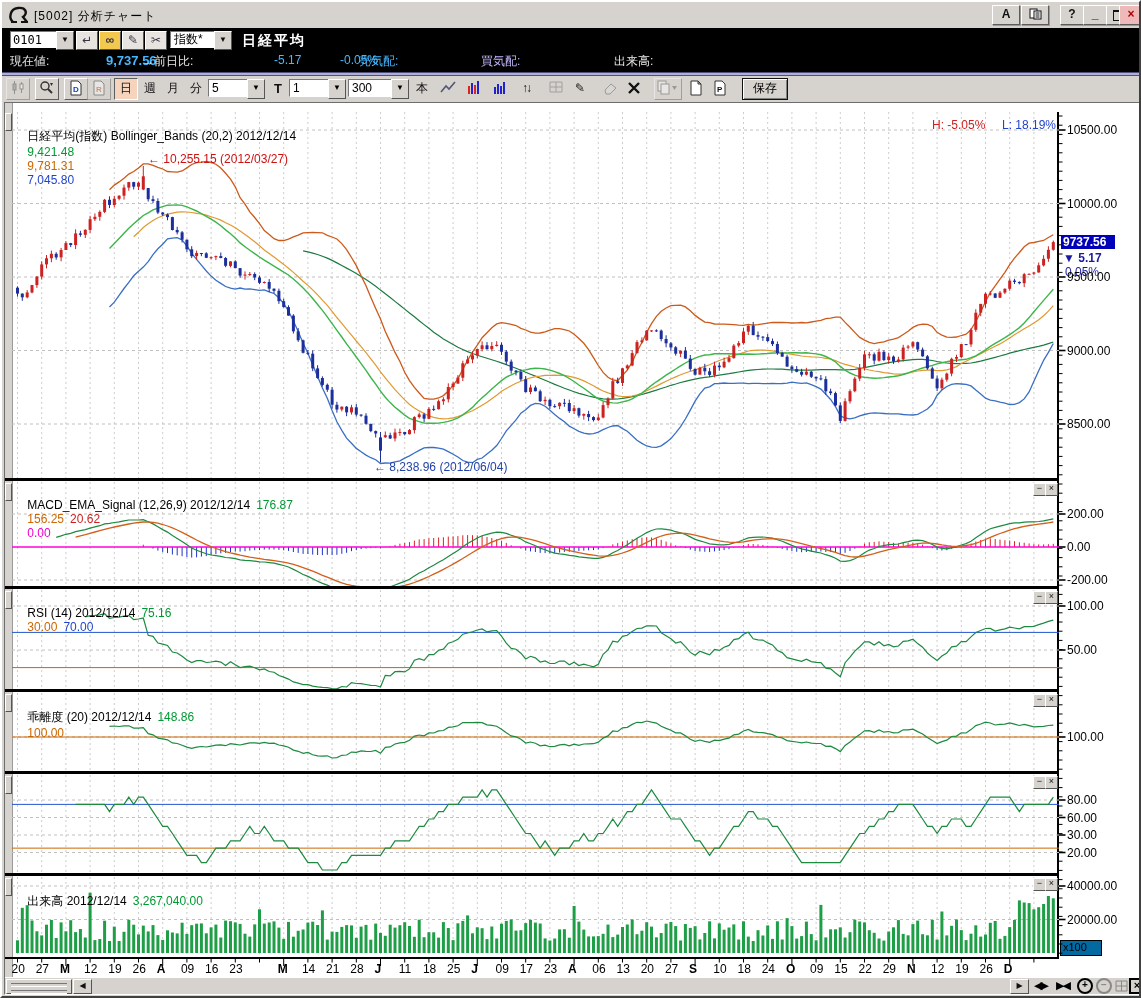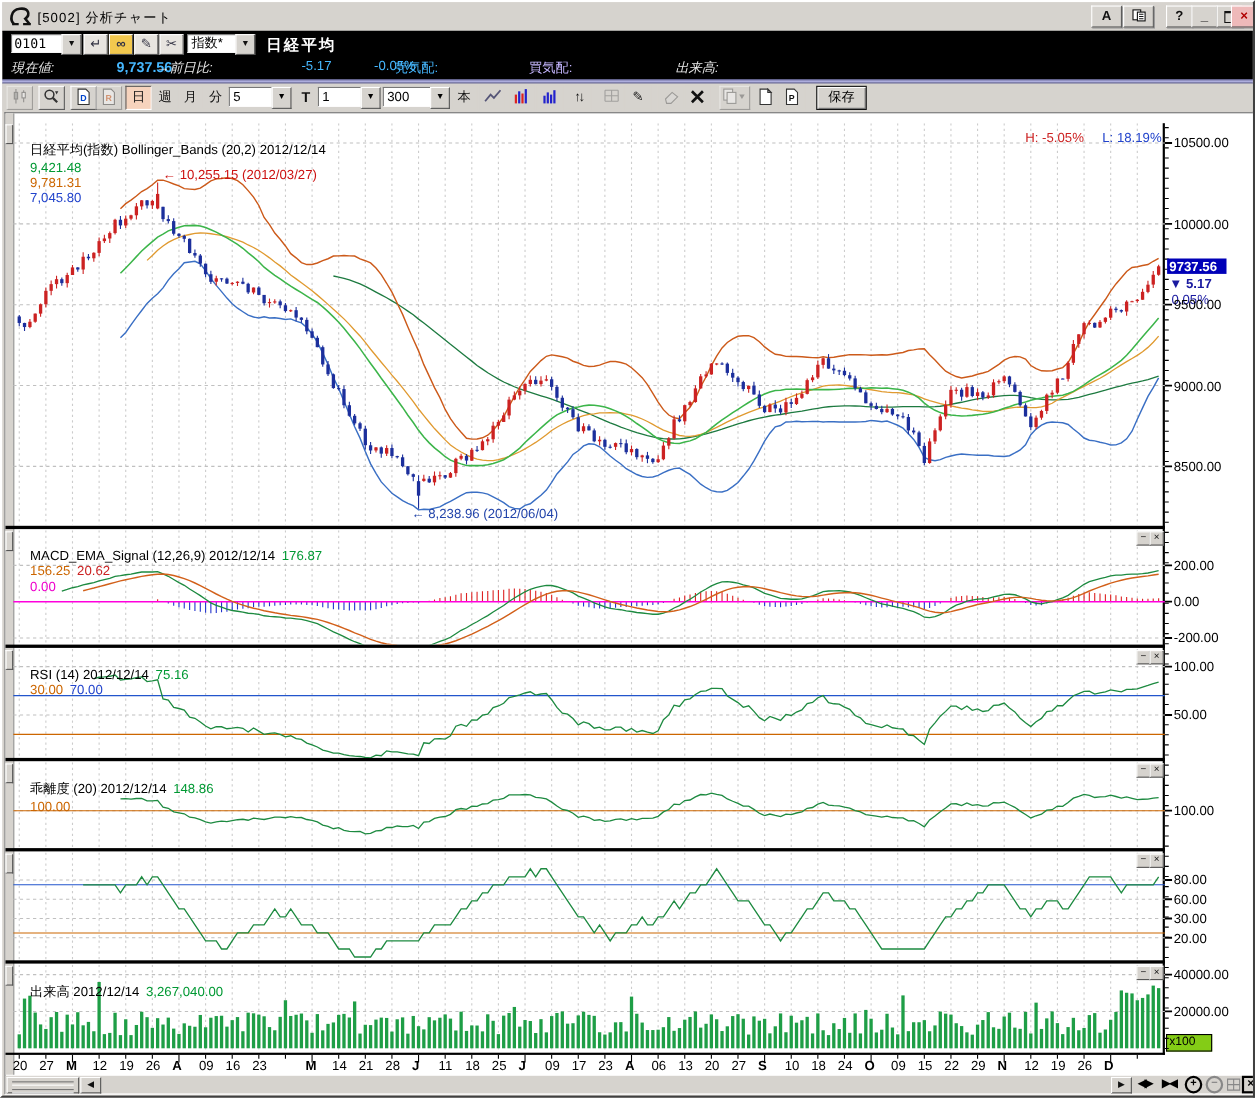--- a/index.html
+++ b/index.html
@@ -24,21 +24,21 @@
   .ddbtn{position:absolute;width:16px;height:17px;background:#d6d3ce;border:1px solid;border-color:#fff #555 #555 #fff;
          font-size:8px;text-align:center;line-height:16px;color:#111;}
   .bbtn{position:absolute;top:3px;width:20px;height:17px;background:#e7e4df;border:1px solid;border-color:#fff #555 #555 #fff;
         text-align:center;font-size:12px;line-height:16px;color:#334;}
   .bbtn.gold{background:#f2c84e;font-weight:bold;}
   .selbox{position:absolute;top:3px;height:15px;background:#fff;border:1px solid;border-color:#777 #fff #fff #777;
           font-size:12px;padding:0 3px;line-height:15px;color:#000;}
   .symname{position:absolute;left:240px;top:4px;color:#fff;font-size:14px;font-weight:bold;letter-spacing:2px;}
   .qrow{position:absolute;left:0;top:22px;width:100%;height:22px;}
   .qrow span{position:absolute;top:3px;font-size:12px;white-space:pre;}
-  .ql{color:#e8e8e8;font-style:italic;} .qc{color:#46b8ff;} .qr{color:#c4b5fd;}
+  .ql{color:#e8e8e8;} .qc{color:#46b8ff;} .qr{color:#c4b5fd;}
   .qv{color:#46b8ff;margin-left:32px;} .qv.big{font-weight:bold;font-size:13px;}
   .sep{position:absolute;left:0;top:70px;width:100%;height:4px;background:#aeaede;border-top:1px solid #50507a;border-bottom:1px solid #50507a;box-sizing:border-box;}
   
   .toolbar{position:absolute;left:0;top:74px;width:100%;height:25px;background:#d6d3ce;}
   .tbtn{position:absolute;top:2px;width:22px;height:20px;background:#d6d3ce;border:1px solid;
         border-color:#ffffff #5d5d5d #5d5d5d #ffffff;text-align:center;font-size:12px;line-height:19px;color:#111;}
   .tbtn.dis{opacity:.45;}
   .tbtn.active{background:#f6d3bd;border-color:#5d5d5d #ffffff #ffffff #5d5d5d;}
   .tbtn.bold{font-weight:bold;font-size:13px;}
   .sel{position:absolute;top:3px;height:16px;background:#fff;border:1px solid;border-color:#777 #fff #fff #777;
@@ -61,21 +61,21 @@
   .anno{position:absolute;font-size:12px;z-index:5;white-space:pre;}
   .anno.red{color:#cc1111;} .anno.blue{color:#2244aa;}
   .pbtn{position:absolute;width:11px;height:11px;background:#d6d3ce;border:1px solid;border-color:#fff #555 #555 #fff;
         font-size:9px;line-height:9px;text-align:center;z-index:6;color:#111;}
   .ylab{position:absolute;left:1065px;font-size:12px;color:#000;white-space:pre;}
   .pricetag{position:absolute;left:1059px;top:233px;width:52px;height:14px;background:#0000b8;color:#fff;
             font-size:12px;font-weight:bold;line-height:14px;padding-left:2px;z-index:6;}
   .pricechg{position:absolute;left:1061px;top:249px;font-size:12px;color:#1a1aa0;font-weight:bold;}
   .pricepct{position:absolute;left:1063px;top:263px;font-size:12px;color:#1a1aa0;}
   .x100box{position:absolute;left:1058px;top:938px;width:38px;height:14px;border:1px solid #000;
-           font-size:11px;line-height:13px;padding-left:2px;color:#000;background:#84cc16;}
+           font-size:11px;line-height:13px;padding-left:2px;color:#000;background:#0369a1;}
   .xlab{position:absolute;top:960px;font-size:12px;color:#000;}
   .xlab.m{font-weight:bold;}
   .baseline{position:absolute;left:3px;top:955px;width:1054px;height:2px;background:#000;}
   
   .hscroll{position:absolute;left:3px;top:976px;width:1135px;height:16px;background:#d6d3ce;}
   .thumb{position:absolute;left:1px;top:1px;width:64px;height:13px;background:#d6d3ce;border:1px solid;
          border-color:#fff #555 #555 #fff;}
   .thumb i{display:block;height:2px;border-top:1px solid #777;border-bottom:1px solid #fff;margin:3px 4px 0 4px;}
   .sbtn{position:absolute;top:1px;width:17px;height:13px;background:#d6d3ce;border:1px solid;border-color:#fff #555 #555 #fff;
         font-size:8px;text-align:center;line-height:12px;color:#111;}

